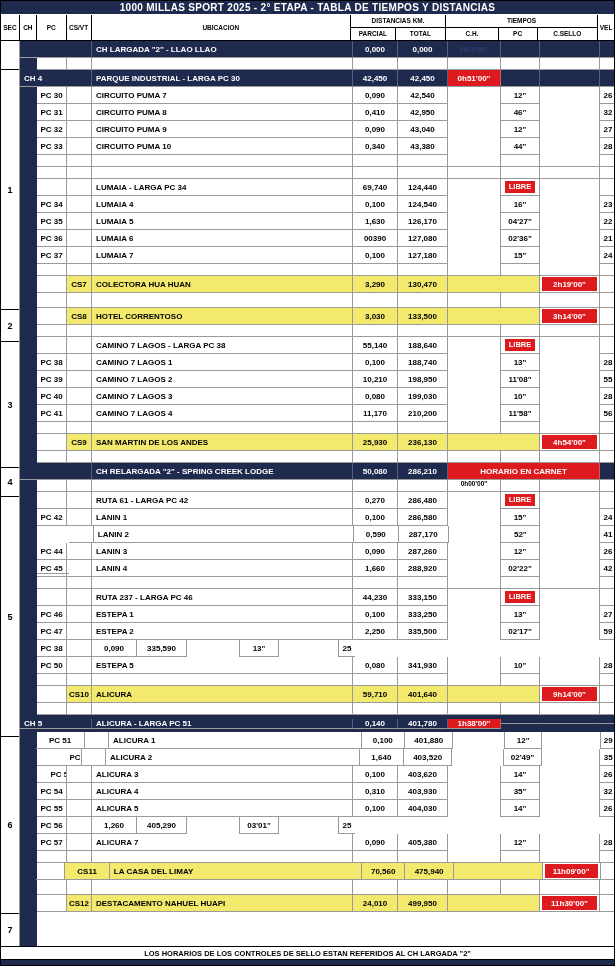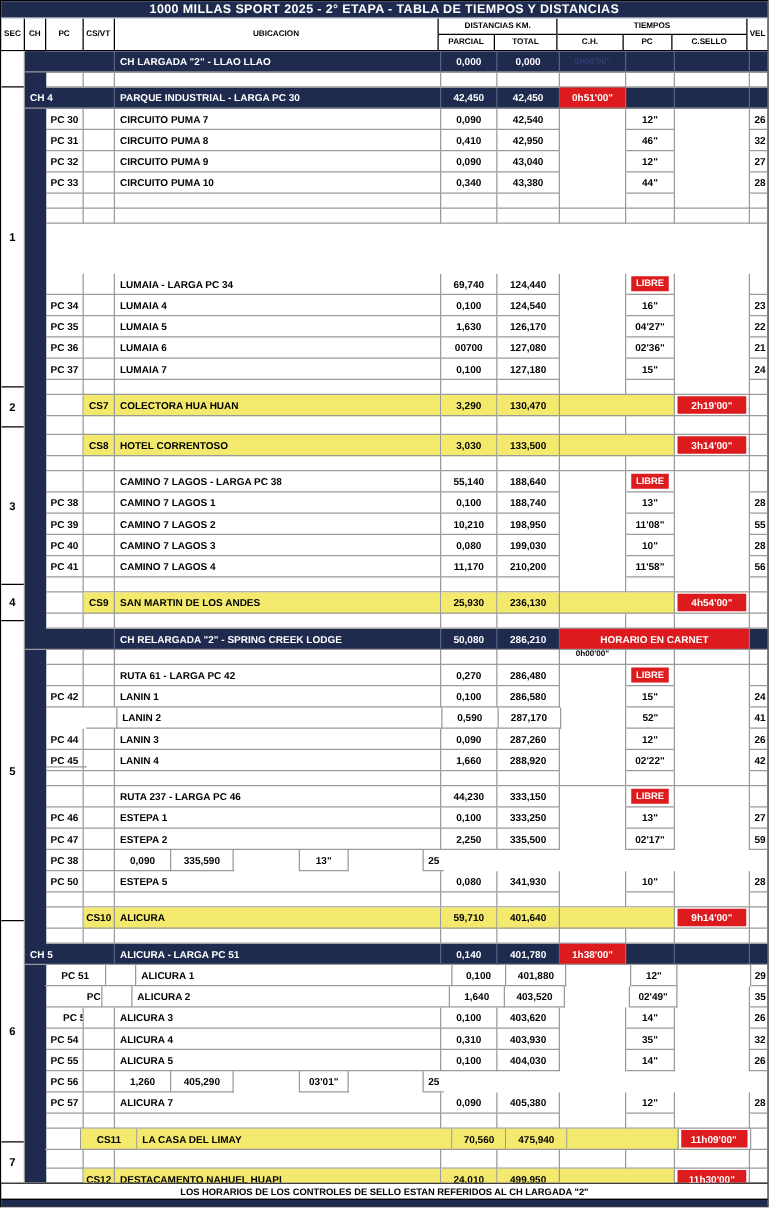--- a/index.html
+++ b/index.html
@@ -180,21 +180,21 @@
           <div class="c " style="width: 30px;"></div>
           <div class="c " style="width: 25px;"></div>
           <div class="c " style="width: 261px;"></div>
           <div class="c " style="width: 45px;"></div>
           <div class="c " style="width: 50px;"></div>
           <div class="c " style="width: 53px;"></div>
           <div class="c " style="width: 39px;"></div>
           <div class="c " style="width: 60px;"></div>
           <div class="c lastc" style="width: 16px;"></div>
         </div>
-        <div class="row" style="height: 17px; margin-top: 40px;">
+        <div class="row" style="height: 17px;">
           <div class="c chcol" style="width: 17px;"></div>
           <div class="c " style="width: 30px;"></div>
           <div class="c " style="width: 25px;"></div>
           <div class="c left" style="width: 261px;">LUMAIA - LARGA PC 34</div>
           <div class="c " style="width: 45px;">69,740</div>
           <div class="c " style="width: 50px;">124,440</div>
           <div class="c nb" style="width: 53px;"></div>
           <div class="c " style="width: 39px;">
             <div class="libre">LIBRE</div>
           </div>
@@ -223,21 +223,21 @@
           <div class="c nb" style="width: 53px;"></div>
           <div class="c " style="width: 39px;">04'27"</div>
           <div class="c nb" style="width: 60px;"></div>
           <div class="c lastc" style="width: 16px;">22</div>
         </div>
         <div class="row" style="height: 17px;">
           <div class="c chcol" style="width: 17px;"></div>
           <div class="c " style="width: 30px;">PC 36</div>
           <div class="c " style="width: 25px;"></div>
           <div class="c left" style="width: 261px;">LUMAIA 6</div>
-          <div class="c " style="width: 45px;">00700</div>
+          <div class="c " style="width: 45px;">00390</div>
           <div class="c " style="width: 50px;">127,080</div>
           <div class="c nb" style="width: 53px;"></div>
           <div class="c " style="width: 39px;">02'36"</div>
           <div class="c nb" style="width: 60px;"></div>
           <div class="c lastc" style="width: 16px;">21</div>
         </div>
         <div class="row" style="height: 17px;">
           <div class="c chcol" style="width: 17px;"></div>
           <div class="c " style="width: 30px;">PC 37</div>
           <div class="c " style="width: 25px;"></div>
@@ -595,21 +595,21 @@
           <div class="c " style="width: 30px;"></div>
           <div class="c " style="width: 25px;"></div>
           <div class="c " style="width: 261px;"></div>
           <div class="c " style="width: 45px;"></div>
           <div class="c " style="width: 50px;"></div>
           <div class="c " style="width: 53px;"></div>
           <div class="c " style="width: 39px;"></div>
           <div class="c " style="width: 60px;"></div>
           <div class="c lastc" style="width: 16px;"></div>
         </div>
-        <div class="row navy" style="height: 17px;">
+        <div class="row navy" style="height: 17px; align-items: center;">
           <div class="c left" style="width: 72px;">CH 5</div>
           <div class="c left" style="width: 261px;">ALICURA - LARGA PC 51</div>
           <div class="c " style="width: 45px;">0,140</div>
           <div class="c " style="width: 50px;">401,780</div>
           <div class="c redfill" style="width: 53px;">1h38'00"</div>
           <div class="c " style="width: 39px;"></div>
           <div class="c " style="width: 60px;"></div>
           <div class="c lastc" style="width: 16px;"></div>
         </div>
         <div class="row" style="height: 17px;">

